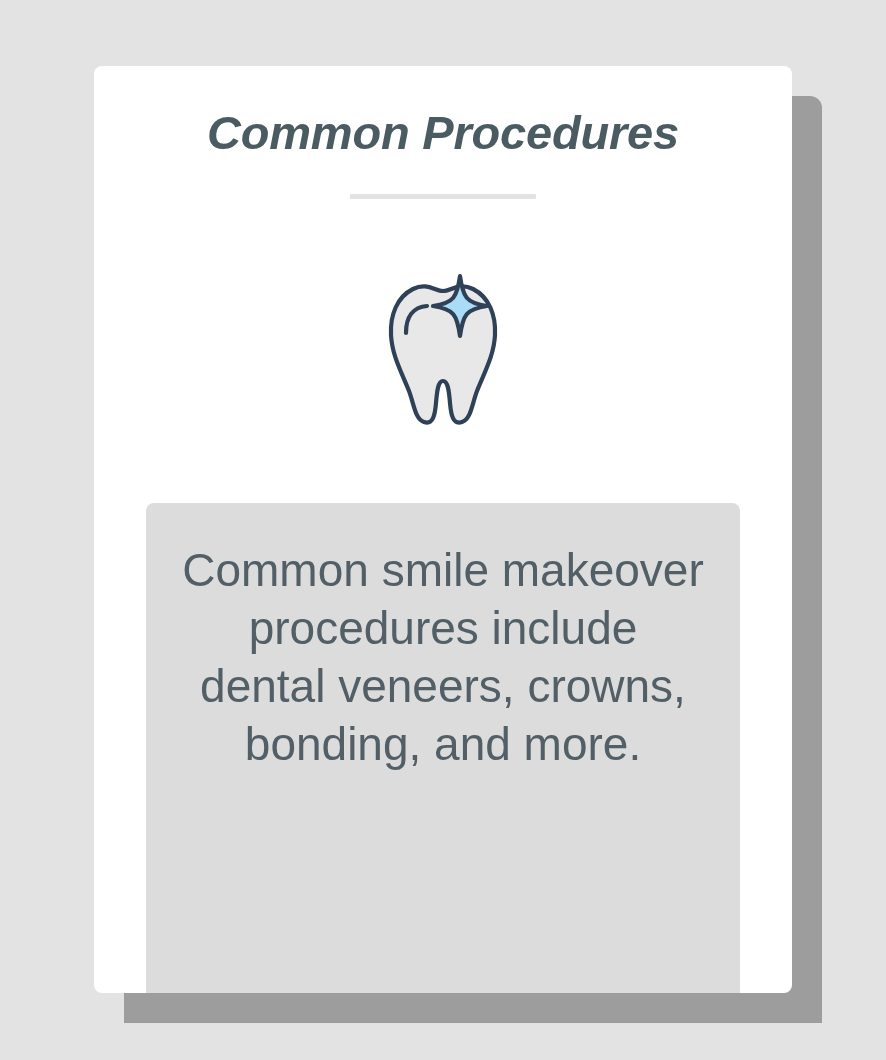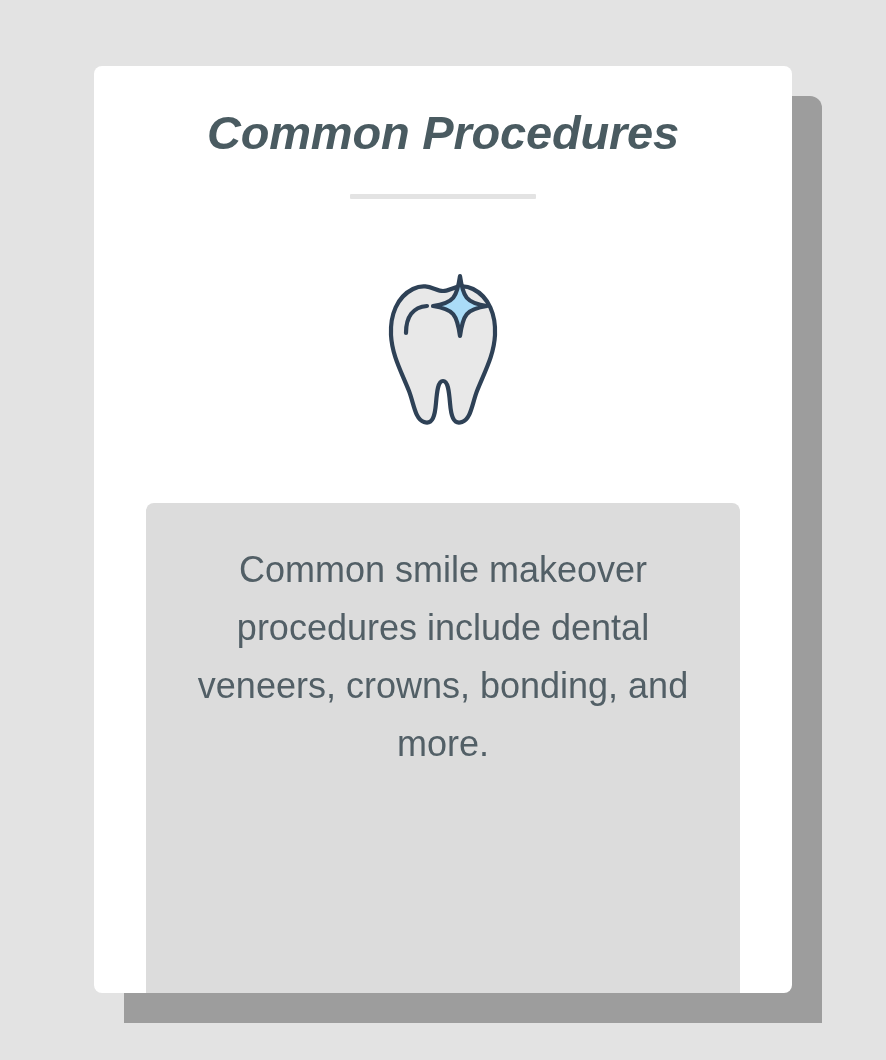--- a/index.html
+++ b/index.html
@@ -100,21 +100,21 @@
     left: 52px;
     top: 437px;
     width: 594px;
     height: 490px;
     background: #dcdcdc;
     border-radius: 8px 8px 0 0;
     box-sizing: border-box;
     padding: 38px 34px 0 34px;
   }
   .body-text {
-    font-size: 36px;
+    font-size: 46px;
     line-height: 58px;
     color: #525f66;
     text-align: center;
     font-weight: 400;
   }
 </style>
 </head>
 <body>
 
 <div id="stage">

